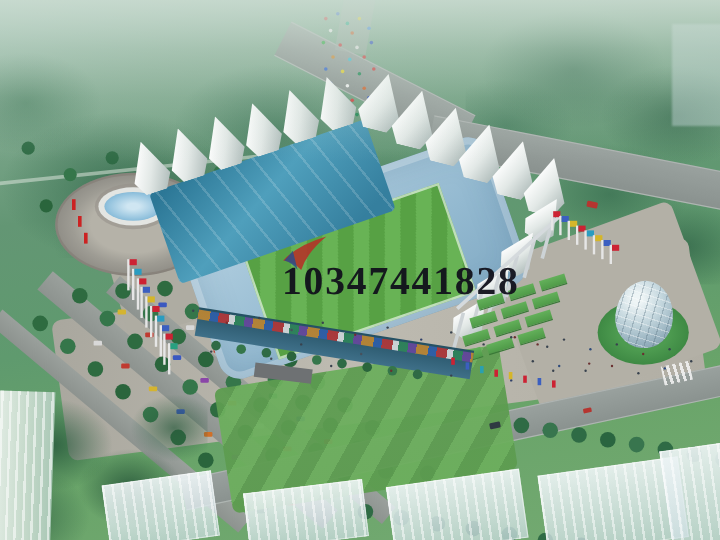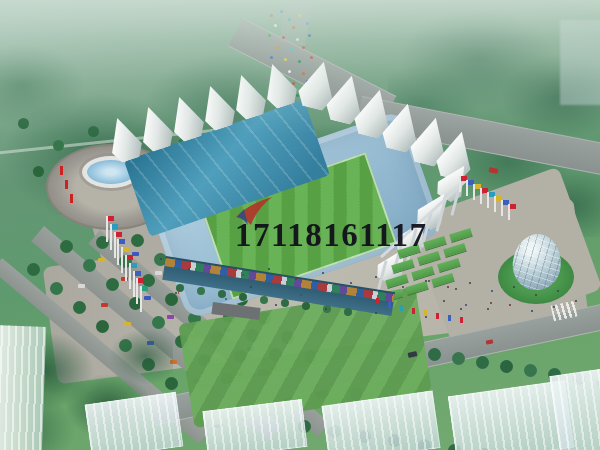--- a/index.html
+++ b/index.html
@@ -316,14 +316,14 @@
   <div class="e bld" style="left:452px;top:388px;width:118px;height:68px;transform:rotate(-8deg)"></div>
   <div class="e bld" style="left:555px;top:372px;width:55px;height:85px;transform:rotate(-8deg)"></div>
   <div class="e bld-far"></div>
 
   <div class="e haze"></div>
 
   <svg class="e wm-logo" viewBox="0 0 42 36">
     <path d="M3 23 Q15 10 39 3 Q23 16 18 31 Q12 24 3 23 Z" fill="#b23428" opacity="0.9"></path>
     <path d="M4 23 Q11 25 15 31 L11 15 Q7 20 4 23 Z" fill="#2c4e8a" opacity="0.85"></path>
   </svg>
-  <div class="e wm-phone">17118161117</div>
+  <div class="e wm-phone">10347441828</div>
 </div>
 
 </body></html>

